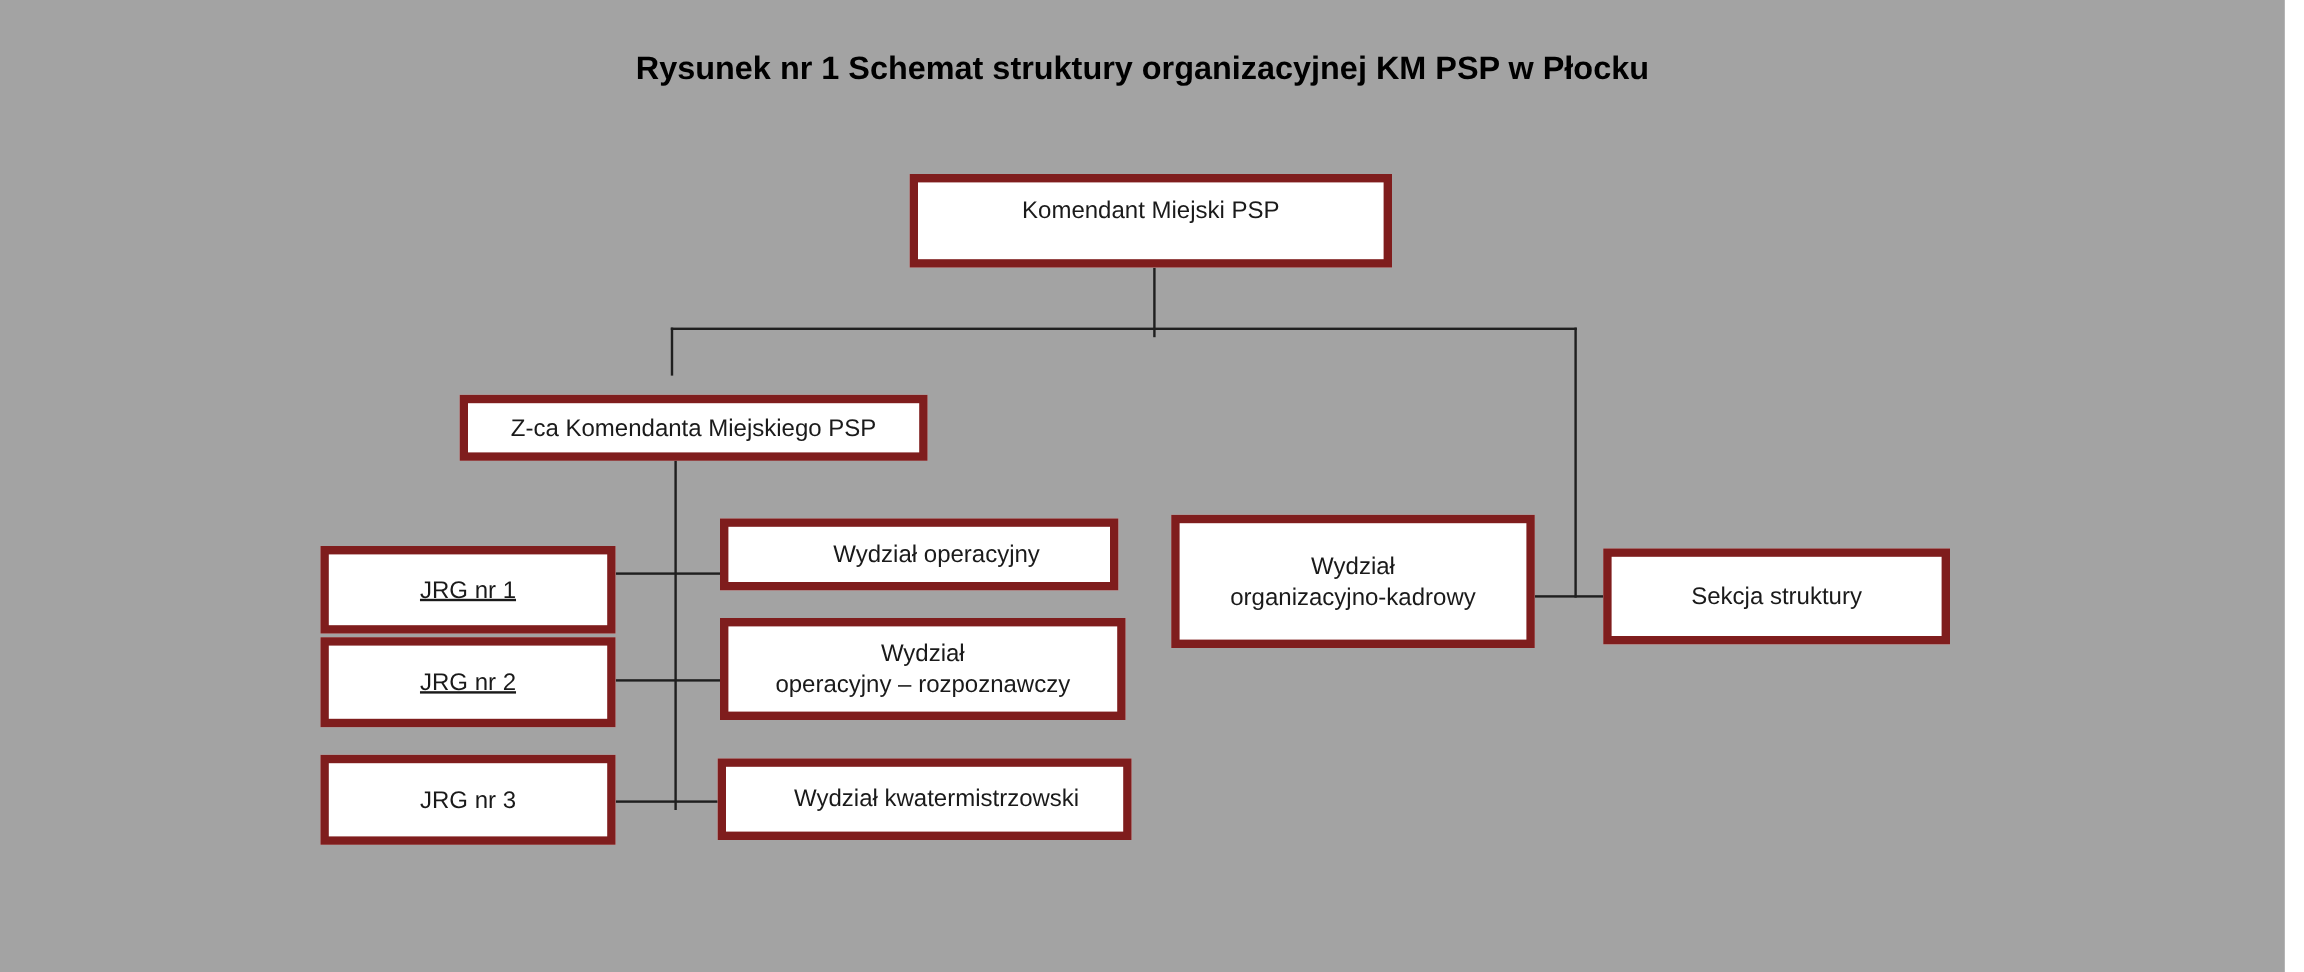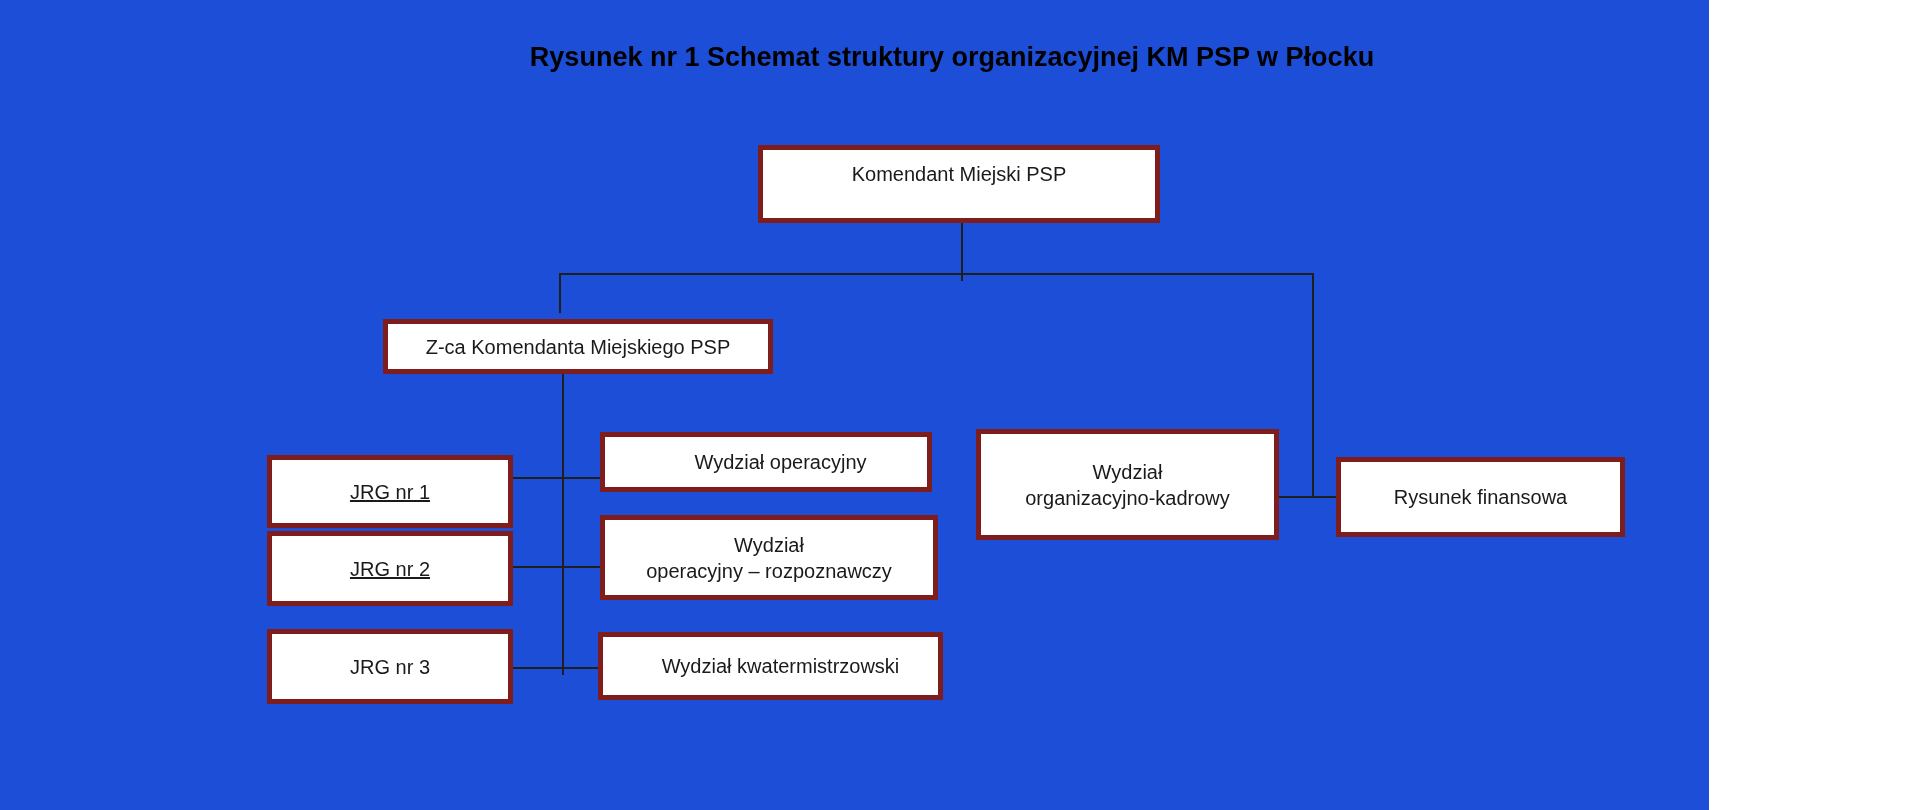--- a/index.html
+++ b/index.html
@@ -2,40 +2,40 @@
 <html><head>
 <meta charset="utf-8">
 <style>
   html, body {
     margin: 0;
     padding: 0;
     background: #ffffff;
   }
   #canvas {
     position: relative;
-    width: 1709px;
+    width: 1904px;
     height: 810px;
-    background: #1d4ed8;
+    background: #a3a3a3;
     font-family: "Liberation Sans", sans-serif;
     color: #1a1a1a;
     overflow: hidden;
   }
   .chart-title {
     position: absolute;
     left: 952px;
     top: 42px;
     transform: translateX(-50%);
     white-space: nowrap;
     font-size: 27px;
     font-weight: bold;
     color: #000000;
   }
   .node {
     position: absolute;
-    border: 5px solid #7f1d1d;
+    border: 7px solid #7f1d1d;
     background: #ffffff;
     box-sizing: border-box;
     display: flex;
     flex-direction: column;
     align-items: center;
     justify-content: center;
     text-align: center;
     font-size: 20px;
     line-height: 26px;
     z-index: 2;
@@ -44,21 +44,21 @@
     justify-content: flex-start;
     padding-top: 11px;
   }
   .connector {
     position: absolute;
     background: #1f1f1f;
     z-index: 1;
   }
   
   #node-komendant        { left: 758px;  top: 145px; width: 402px; height: 78px; }
-  #node-zca              { left: 383px;  top: 319px; width: 390px; height: 55px; }
+  #node-zca              { left: 383px;  top: 329px; width: 390px; height: 55px; }
   #node-jrg1             { left: 267px;  top: 455px; width: 246px; height: 73px; text-decoration: underline; }
   #node-jrg2             { left: 267px;  top: 531px; width: 246px; height: 75px; text-decoration: underline; }
   #node-jrg3             { left: 267px;  top: 629px; width: 246px; height: 75px; }
   #node-operacyjny       { left: 600px;  top: 432px; width: 332px; height: 60px; padding-left: 29px; }
   #node-kontrolno        { left: 600px;  top: 515px; width: 338px; height: 85px; }
   #node-kwatermistrz     { left: 598px;  top: 632px; width: 345px; height: 68px; padding-left: 20px; }
   #node-orgkadrowy       { left: 976px;  top: 429px; width: 303px; height: 111px; }
   #node-finansowa        { left: 1336px; top: 457px; width: 289px; height: 80px; }
   
   #line-v-komendant      { left: 961px;  top: 223px; width: 2px;   height: 58px; }
@@ -120,16 +120,16 @@
   <div class="node" id="node-kwatermistrz">
     <span>Wydział kwatermistrzowski</span>
   </div>
 
   <div class="node" id="node-orgkadrowy">
     <span>Wydział</span>
     <span>organizacyjno-kadrowy</span>
   </div>
 
   <div class="node" id="node-finansowa">
-    <span>Rysunek finansowa</span>
+    <span>Sekcja struktury</span>
   </div>
 
 </div>
 
 </body></html>

